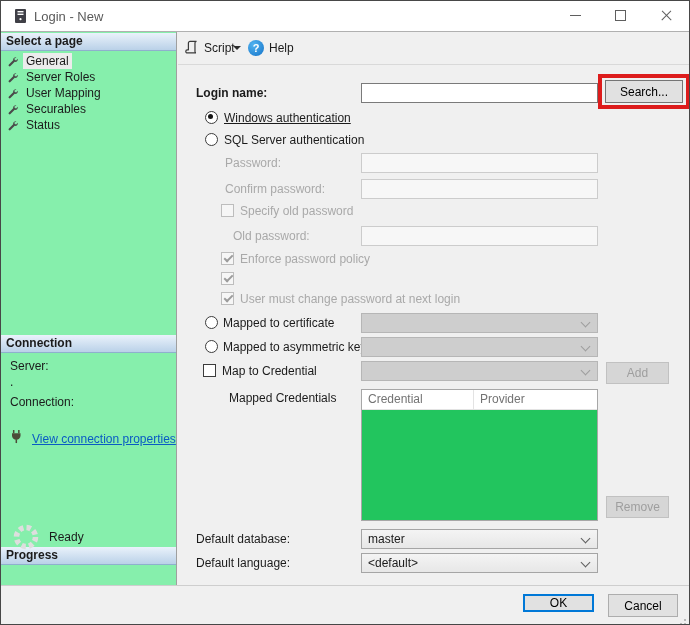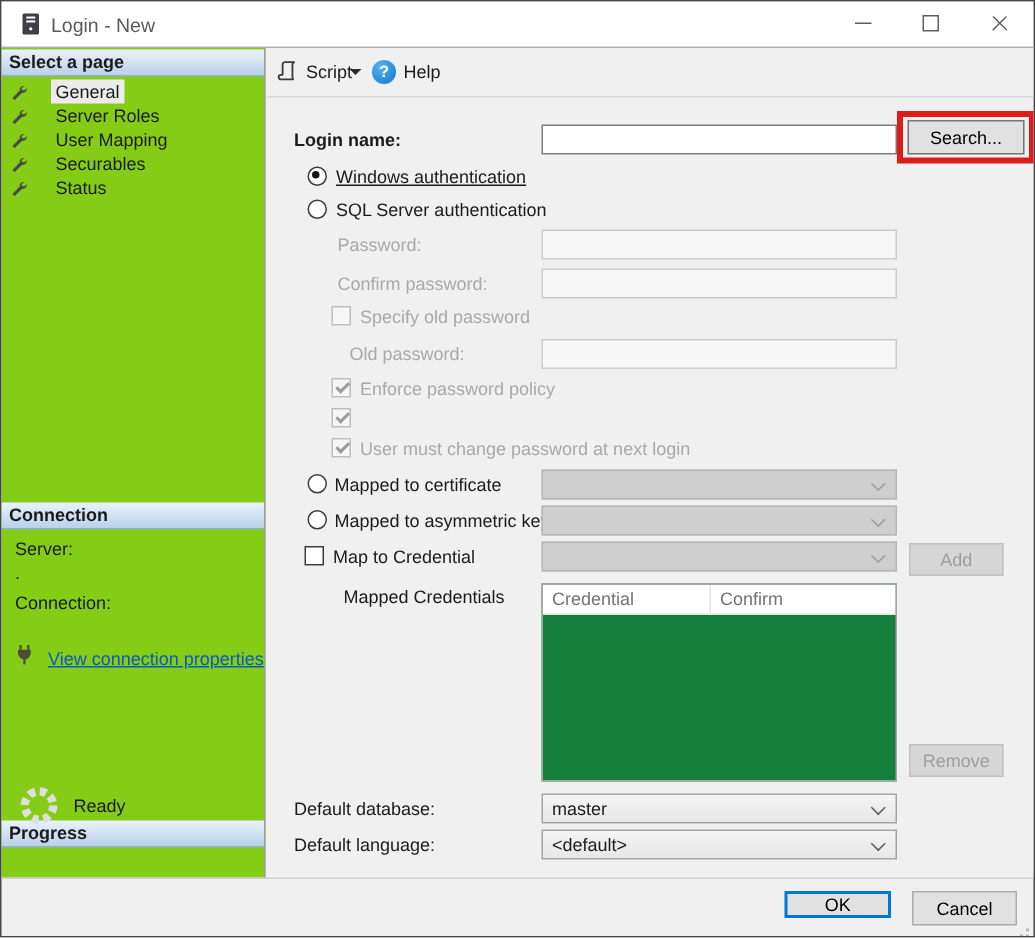--- a/index.html
+++ b/index.html
@@ -12,27 +12,27 @@
   .titlebar { position:absolute; left:0; top:0; right:0; height:30px; background:#ffffff;
               border-bottom:1px solid #b0b0b0; }
   .title-text { position:absolute; left:33px; top:8px; color:#5a5a5a; font-size:13px; }
   .wc { position:absolute; top:0; width:34px; height:29px; cursor:default; }
   .wc-min-glyph { position:absolute; left:12px; top:14px; width:11px; height:1px; background:#5f5f5f; }
   .wc-max-glyph { position:absolute; left:12px; top:9px; width:9px; height:9px; border:1px solid #5f5f5f; }
   .wc-x1,.wc-x2 { position:absolute; left:11px; top:14px; width:13px; height:1.4px; background:#5f5f5f; }
   .wc-x1 { transform:rotate(45deg);} .wc-x2 { transform:rotate(-45deg);}
 
   
-  .sidebar { position:absolute; left:0; top:31px; width:176px; height:553px; background:#84cc16;
+  .sidebar { position:absolute; left:0; top:31px; width:176px; height:553px; background:#86efac;
              border-right:1px solid #9f9f9f; box-sizing:border-box; }
   .panel-header { position:absolute; left:0; right:0; height:18px; line-height:17px;
                   font-weight:bold; padding-left:5px; box-sizing:border-box;
                   background:linear-gradient(#eaf2fb,#bad1e8); border-bottom:1px solid #8fb0cd; }
   .page-item { position:absolute; left:6px; height:16px; line-height:16px; cursor:default;
-               display:flex; align-items:center; gap:16px; }
+               display:flex; align-items:center; gap:5px; }
   .page-item .txt { padding:0 3px; }
   .page-item.sel .txt { background:#ececec; }
   .side-lbl { position:absolute; left:9px; }
   .link { position:absolute; color:#0a5bc4; text-decoration:underline; cursor:pointer; }
 
   
   .main-bg { position:absolute; left:177px; top:31px; right:0; height:553px; background:#f0f0f0; }
   .toolbar { position:absolute; left:177px; top:31px; right:0; height:32px;
              border-bottom:1px solid #d9d9d9; background:#f0f0f0; }
   .tool-item { position:absolute; top:0; height:31px; display:flex; align-items:center; gap:5px; cursor:default; }
@@ -65,21 +65,21 @@
                   border-left:2px solid #9c9c9c; border-bottom:2px solid #9c9c9c; transform:rotate(-45deg); }
   .btn { position:absolute; box-sizing:border-box; background:#e1e1e1; border:1px solid #757575;
          font:12px "Liberation Sans",sans-serif; text-align:center; cursor:pointer; padding:0; }
   .btn.disb { background:#d6d6d6; border-color:#c1c1c1; color:#9e9e9e; cursor:default; }
   .btn.ok { border:2px solid #0078d7; }
   .annot { position:absolute; left:597px; top:73px; width:92px; height:35px; box-sizing:border-box;
            border:4px solid #dd1c1c; pointer-events:none; }
 
   
   .cred-table { position:absolute; left:360px; top:388px; width:237px; height:132px; box-sizing:border-box;
-                background:#15803d; border:1px solid #a7a7a7; }
+                background:#22c55e; border:1px solid #a7a7a7; }
   .cred-head { display:flex; height:19px; background:#ffffff; border-bottom:1px solid #e3e3e3; }
   .cred-col { box-sizing:border-box; padding:2px 0 0 6px; color:#737373; }
   .cred-col:first-child { width:112px; border-right:1px solid #e3e3e3; }
 
   .footer-line { position:absolute; left:0; right:0; top:584px; height:0; border-top:1px solid #cecece; }
   .grip { position:absolute; right:3px; bottom:3px; width:2px; height:2px; background:#b9b9b9;
           box-shadow:0 8px #b9b9b9, -4px 8px #b9b9b9, -8px 8px #b9b9b9, 0 4px #b9b9b9, -4px 4px #b9b9b9, 0 0 #b9b9b9; }
 </style>
 </head>
 <body>
@@ -226,21 +226,21 @@
   <span class="lbl" style="left:221px;top:363px;">Map to Credential</span>
   <div class="combo d" style="left:360px;top:360px;">
       <span class="chev"></span>
     </div>
   <button class="btn disb" style="left:605px;top:361px;width:63px;height:22px;">Add</button>
 
   <span class="lbl" style="left:228px;top:390px;">Mapped Credentials</span>
   <div class="cred-table">
     <div class="cred-head">
       <div class="cred-col">Credential</div>
-      <div class="cred-col">Confirm</div>
+      <div class="cred-col">Provider</div>
     </div>
   </div>
   <button class="btn disb" style="left:605px;top:495px;width:63px;height:22px;">Remove</button>
 
   <span class="lbl" style="left:195px;top:531px;">Default database:</span>
   <div class="combo e" style="left:360px;top:528px;">
     <span>master</span>
     <span class="chev"></span>
   </div>
   <span class="lbl" style="left:195px;top:555px;">Default language:</span>

